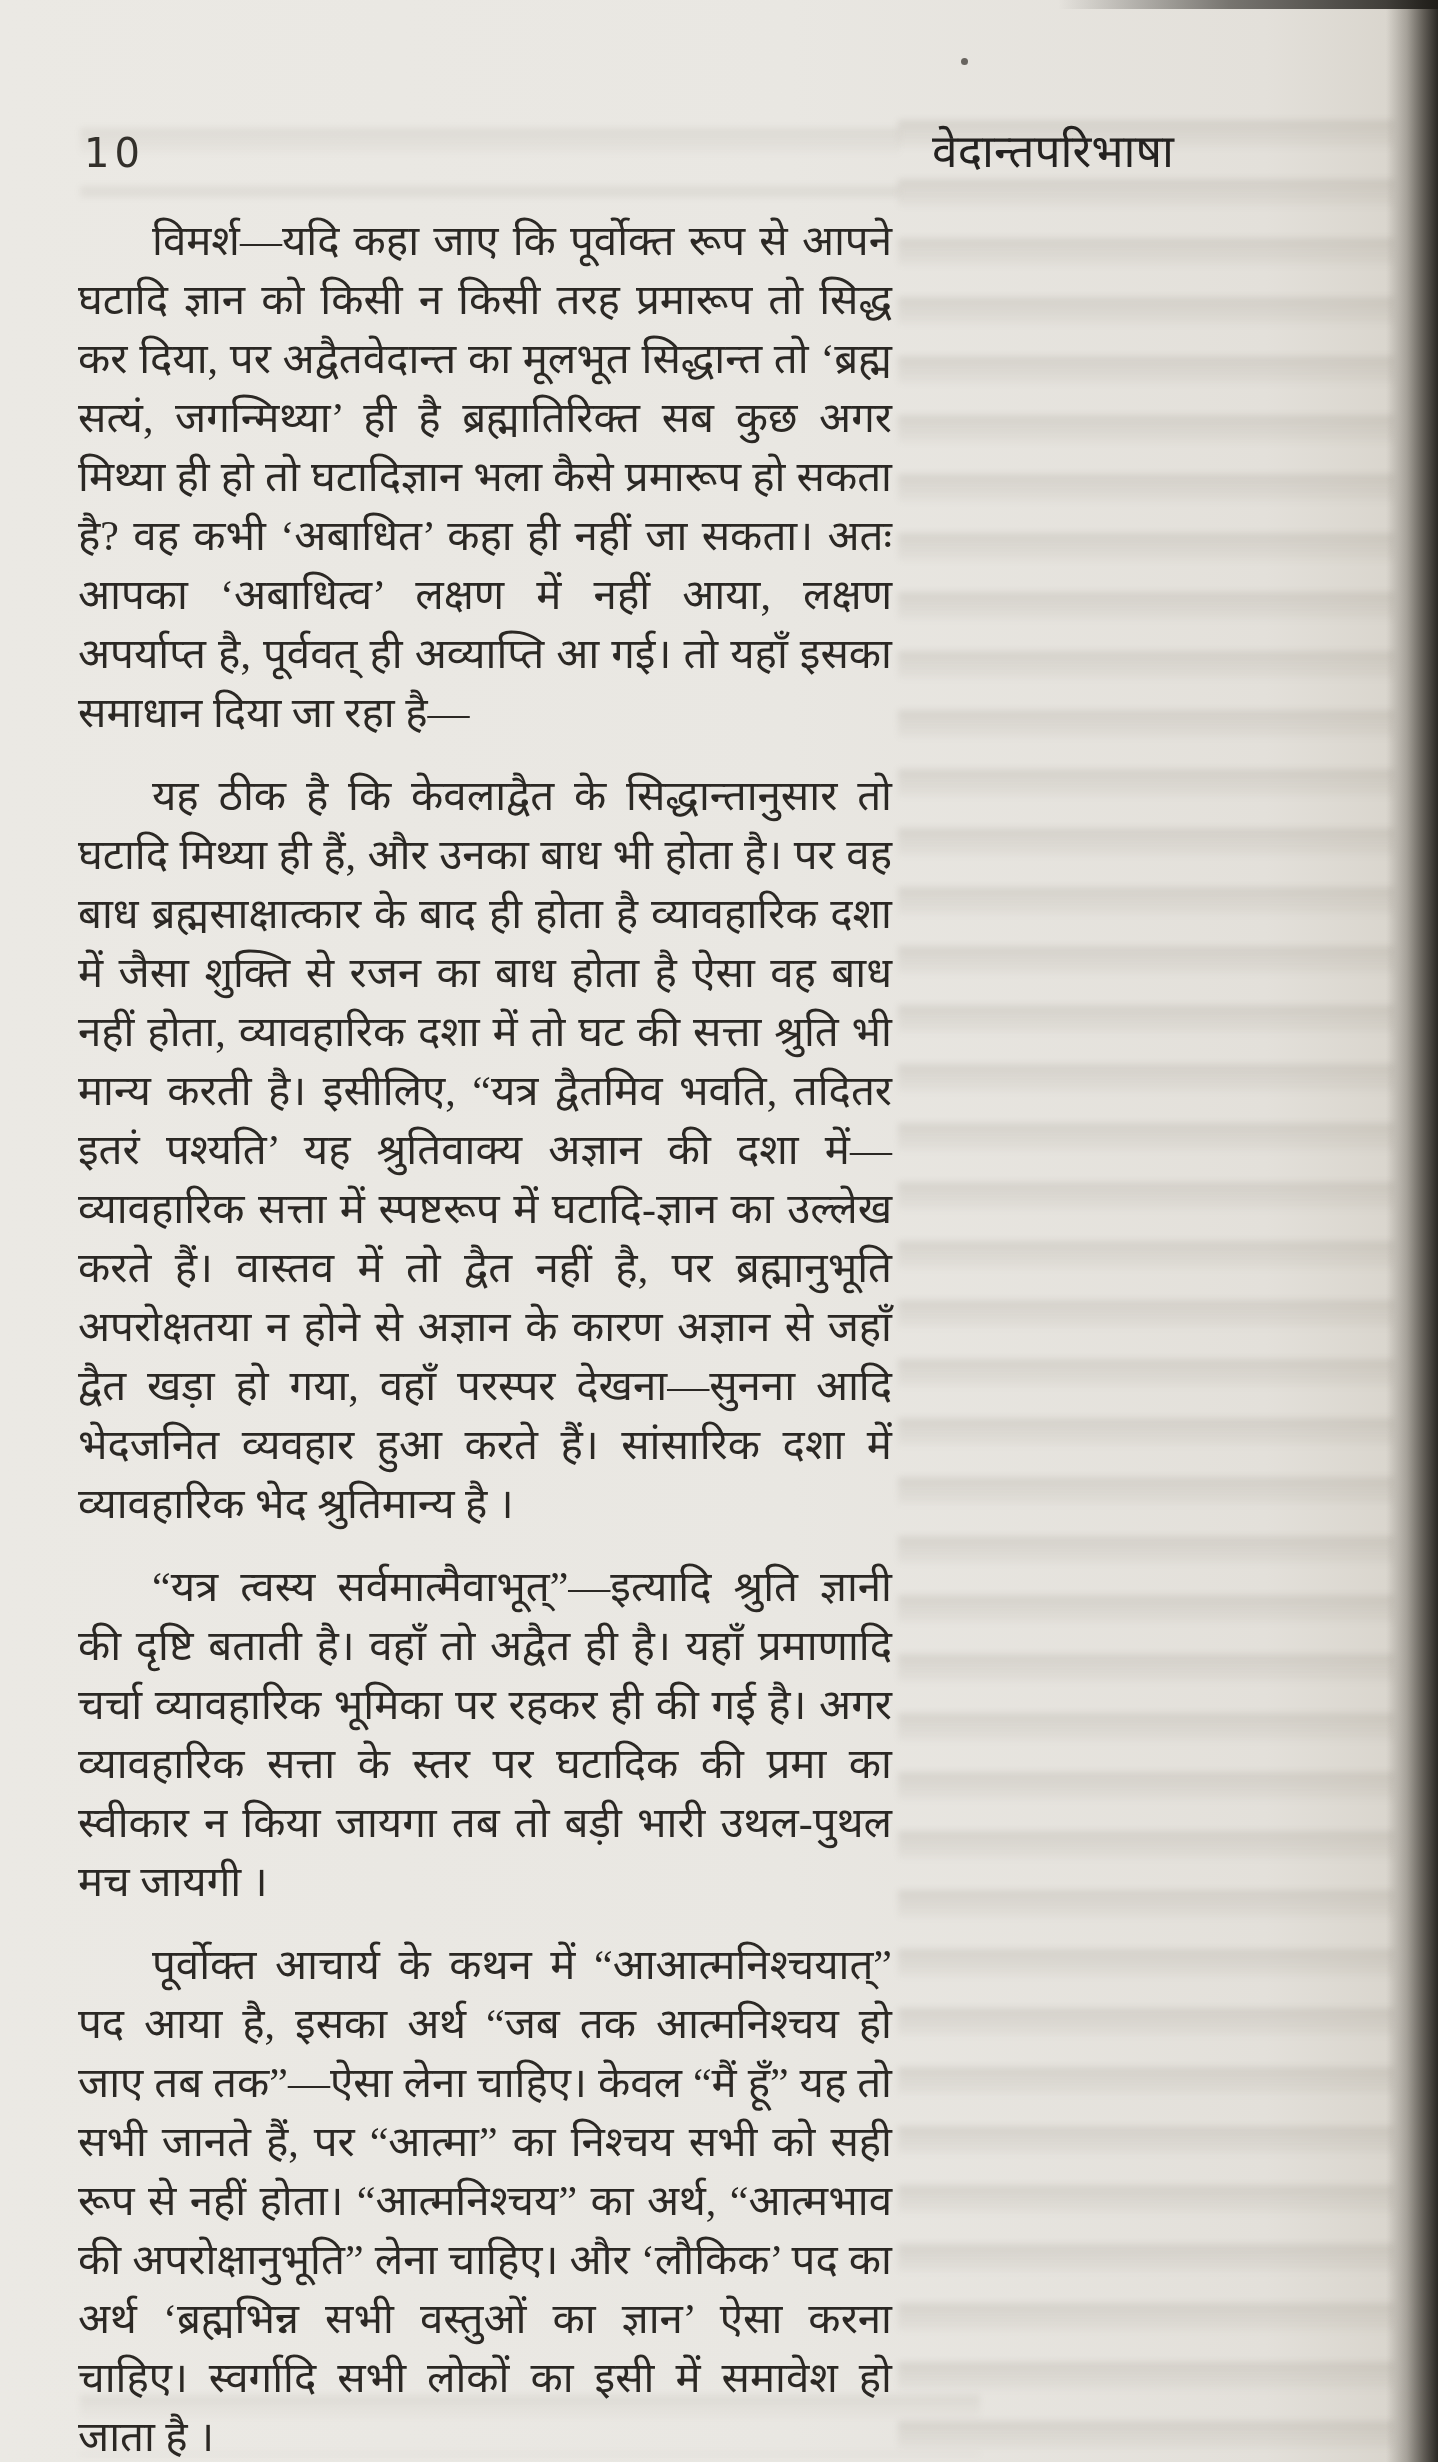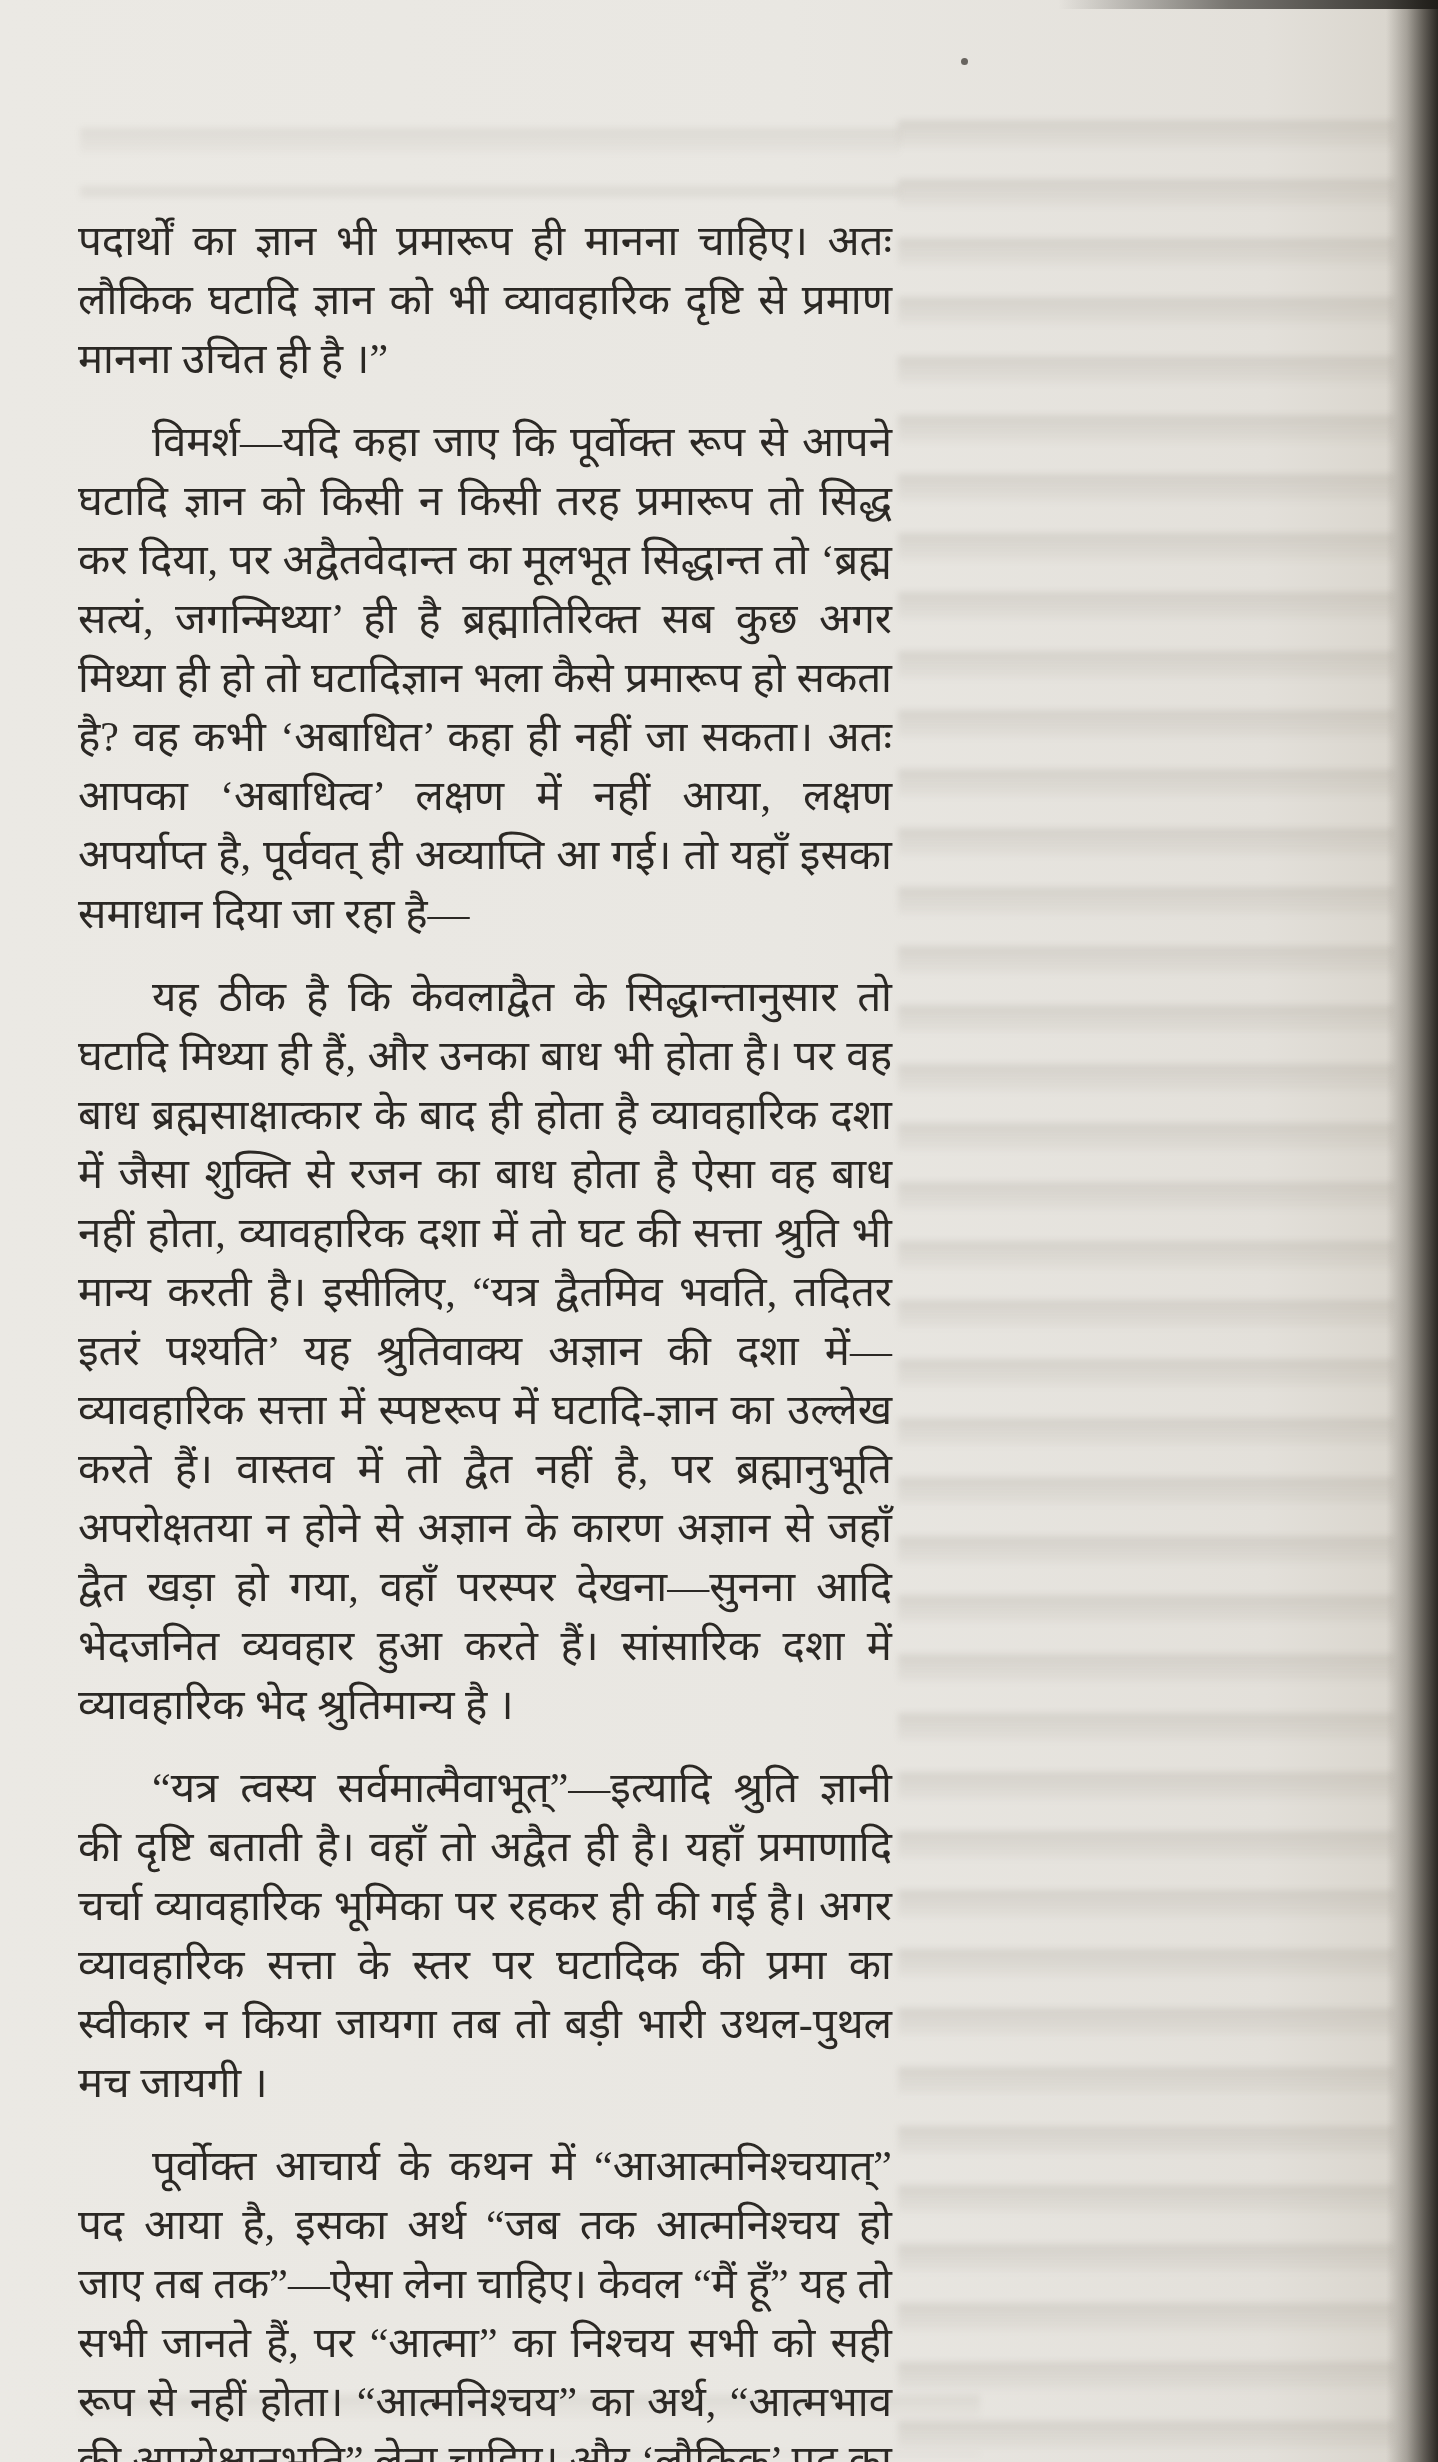--- a/index.html
+++ b/index.html
@@ -126,23 +126,26 @@
 
 <div class="page">
 
   <div class="ghost-col"></div>
   <div class="ghost-top"></div>
   <div class="ghost-bottom"></div>
   <div class="edge-right"></div>
   <div class="edge-top"></div>
   <div class="speck"></div>
 
+  <header class="page-header">
+    <span class="page-number">10</span>
+    <span class="running-title">वेदान्तपरिभाषा</span>
+  </header>
 
   <main class="text-column">
-    <p class="body-para continuation">पदार्थों का ज्ञान भी प्रमारूप ही मानना चाहिए। अतः लौकिक घटादि ज्ञान को भी व्यावहारिक दृष्टि से प्रमाण मानना उचित ही है ।”</p>
     <p class="body-para">विमर्श—यदि कहा जाए कि पूर्वोक्त रूप से आपने घटादि ज्ञान को किसी न किसी तरह प्रमारूप तो सिद्ध कर दिया, पर अद्वैतवेदान्त का मूलभूत सिद्धान्त तो ‘ब्रह्म सत्यं, जगन्मिथ्या’ ही है ब्रह्मातिरिक्त सब कुछ अगर मिथ्या ही हो तो घटादिज्ञान भला कैसे प्रमारूप हो सकता है? वह कभी ‘अबाधित’ कहा ही नहीं जा सकता। अतः आपका ‘अबाधित्व’ लक्षण में नहीं आया, लक्षण अपर्याप्त है, पूर्ववत् ही अव्याप्ति आ गई। तो यहाँ इसका समाधान दिया जा रहा है—</p>
     <p class="body-para">यह ठीक है कि केवलाद्वैत के सिद्धान्तानुसार तो घटादि मिथ्या ही हैं, और उनका बाध भी होता है। पर वह बाध ब्रह्मसाक्षात्कार के बाद ही होता है व्यावहारिक दशा में जैसा शुक्ति से रजन का बाध होता है ऐसा वह बाध नहीं होता, व्यावहारिक दशा में तो घट की सत्ता श्रुति भी मान्य करती है। इसीलिए, “यत्र द्वैतमिव भवति, तदितर इतरं पश्यति’ यह श्रुतिवाक्य अज्ञान की दशा में—व्यावहारिक सत्ता में स्पष्टरूप में घटादि-ज्ञान का उल्लेख करते हैं। वास्तव में तो द्वैत नहीं है, पर ब्रह्मानुभूति अपरोक्षतया न होने से अज्ञान के कारण अज्ञान से जहाँ द्वैत खड़ा हो गया, वहाँ परस्पर देखना—सुनना आदि भेदजनित व्यवहार हुआ करते हैं। सांसारिक दशा में व्यावहारिक भेद श्रुतिमान्य है ।</p>
     <p class="body-para">“यत्र त्वस्य सर्वमात्मैवाभूत्”—इत्यादि श्रुति ज्ञानी की दृष्टि बताती है। वहाँ तो अद्वैत ही है। यहाँ प्रमाणादि चर्चा व्यावहारिक भूमिका पर रहकर ही की गई है। अगर व्यावहारिक सत्ता के स्तर पर घटादिक की प्रमा का स्वीकार न किया जायगा तब तो बड़ी भारी उथल-पुथल मच जायगी ।</p>
     <p class="body-para pre-heading">पूर्वोक्त आचार्य के कथन में “आआत्मनिश्चयात्” पद आया है, इसका अर्थ “जब तक आत्मनिश्चय हो जाए तब तक”—ऐसा लेना चाहिए। केवल “मैं हूँ” यह तो सभी जानते हैं, पर “आत्मा” का निश्चय सभी को सही रूप से नहीं होता। “आत्मनिश्चय” का अर्थ, “आत्मभाव की अपरोक्षानुभूति” लेना चाहिए। और ‘लौकिक’ पद का अर्थ ‘ब्रह्मभिन्न सभी वस्तुओं का ज्ञान’ ऐसा करना चाहिए। स्वर्गादि सभी लोकों का इसी में समावेश हो जाता है ।</p>
 
   </main>
 
 </div>
 
 </body></html>

